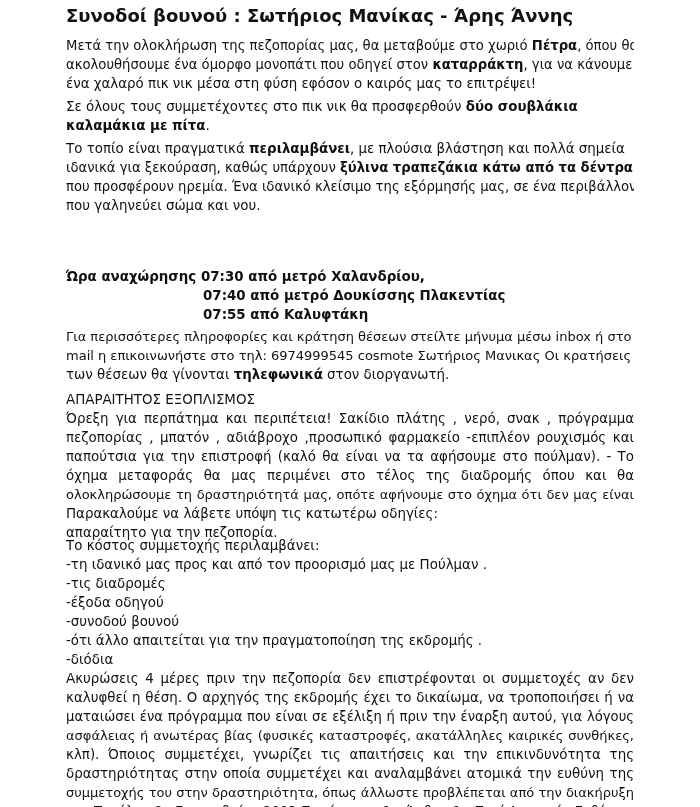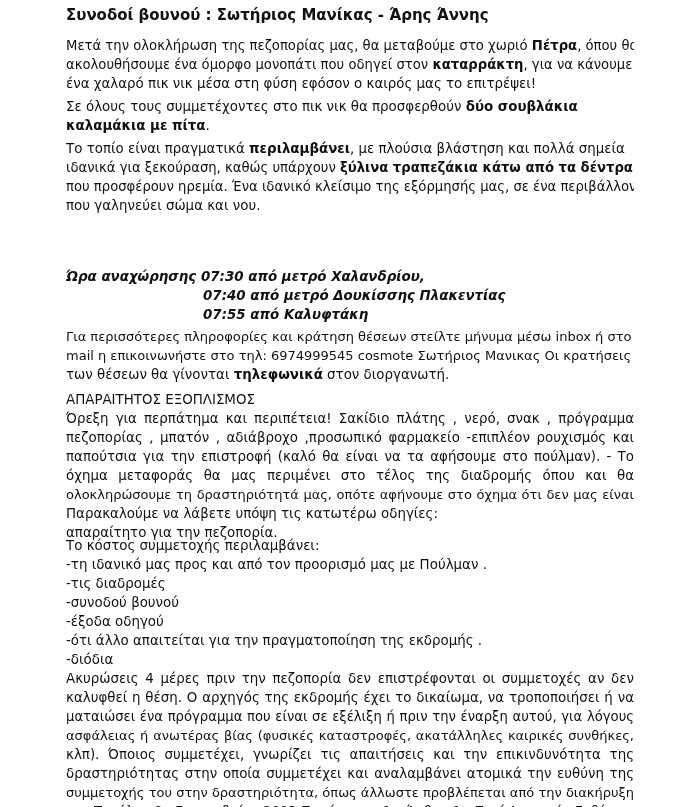--- a/index.html
+++ b/index.html
@@ -5,26 +5,26 @@
   html, body { margin: 0; padding: 0; background: #ffffff; }
   body {
     width: 700px; height: 807px; overflow: hidden; position: relative;
     font-family: "DejaVu Sans", sans-serif; color: #111111;
   }
   .page {
     position: absolute; left: 66px; top: 0; width: 568px;
     font-size: 13.4px; line-height: 19px;
   }
   .heading {
-    position: absolute; left: 0; top: 6px; font-weight: bold; font-size: 15px;
+    position: absolute; left: 0; top: 6px; font-weight: bold; font-size: 18px;
     white-space: nowrap;
   }
   .p { position: absolute; left: 0; width: 568px; margin: 0; }
   .p b { font-weight: bold; }
-  .dep { position: absolute; left: 0; font-weight: bold; white-space: nowrap; font-style: italic; }
+  .dep { position: absolute; left: 0; font-weight: bold; white-space: nowrap; }
   .dep .l { display: block; height: 19px; }
   .dep .ind { padding-left: 137px; }
   .jline { display: block; text-align: justify; text-align-last: justify; white-space: nowrap; height: 19px; }
   .plain { display: block; height: 19px; white-space: nowrap; }
 </style>
 </head>
 <body>
 
 <div class="page">
 
@@ -68,22 +68,22 @@
     <span class="jline" style="white-space: normal; text-align-last: justify; overflow: hidden;">όχημα μεταφοράς θα μας περιμένει στο τέλος της διαδρομής όπου και θα</span>
     <span class="jline" style="white-space: normal; text-align-last: justify; overflow: hidden; font-size: 13px;">ολοκληρώσουμε τη δραστηριότητά μας, οπότε αφήνουμε στο όχημα ότι δεν μας είναι</span>
     <span class="plain" style="overflow: hidden;">Παρακαλούμε να λάβετε υπόψη τις κατωτέρω οδηγίες:</span>
     <span class="plain" style="overflow: hidden;">απαραίτητο για την πεζοπορία.</span>
   </div>
 
   <div class="p" style="top:536px;">
     <span class="plain" style="overflow: hidden;">Το κόστος συμμετοχής  περιλαμβάνει:</span>
     <span class="plain" style="overflow: hidden;">-τη ιδανικό μας προς και από τον προορισμό μας με Πούλμαν .</span>
     <span class="plain" style="overflow: hidden;">-τις διαδρομές</span>
+    <span class="plain" style="overflow: hidden;">-έξοδα οδηγού</span>
     <span class="plain" style="overflow: hidden;">-συνοδού βουνού</span>
-    <span class="plain" style="overflow: hidden;">-έξοδα οδηγού</span>
     <span class="plain" style="overflow: hidden;">-ότι άλλο απαιτείται για την πραγματοποίηση της εκδρομής .</span>
     <span class="plain" style="overflow: hidden;">-διόδια</span>
     <span class="jline" style="white-space: normal; text-align-last: justify; overflow: hidden;">Ακυρώσεις 4 μέρες πριν την πεζοπορία δεν επιστρέφονται οι συμμετοχές αν δεν</span>
     <span class="jline" style="white-space: normal; text-align-last: justify; overflow: hidden;">καλυφθεί η θέση. Ο αρχηγός της εκδρομής έχει το δικαίωμα, να τροποποιήσει ή να</span>
     <span class="jline" style="white-space: normal; text-align-last: justify; overflow: hidden; font-size: 13.2px;">ματαιώσει ένα πρόγραμμα που είναι σε εξέλιξη ή πριν την έναρξη αυτού, για λόγους</span>
     <span class="jline" style="white-space: normal; text-align-last: justify; overflow: hidden; font-size: 13px;">ασφάλειας ή ανωτέρας βίας (φυσικές καταστροφές, ακατάλληλες καιρικές συνθήκες,</span>
     <span class="jline" style="white-space: normal; text-align-last: justify; overflow: hidden;">κλπ). Όποιος συμμετέχει, γνωρίζει τις απαιτήσεις και την επικινδυνότητα της</span>
     <span class="jline" style="white-space: normal; text-align-last: justify; overflow: hidden;">δραστηριότητας στην οποία συμμετέχει και αναλαμβάνει ατομικά την ευθύνη της</span>
     <span class="jline" style="white-space: normal; text-align-last: justify; overflow: hidden; font-size: 13px;">συμμετοχής του στην δραστηριότητα, όπως άλλωστε προβλέπεται από την διακήρυξη</span>
     <span class="jline" style="white-space: normal; text-align-last: justify; overflow: hidden; font-size: 13.2px;">του Τυρόλου 8η Σεπτεμβρίου 2003 Παράρτημα 1 – Άρθρο 1 - Περί Ατομικής Ευθύνης,</span>

